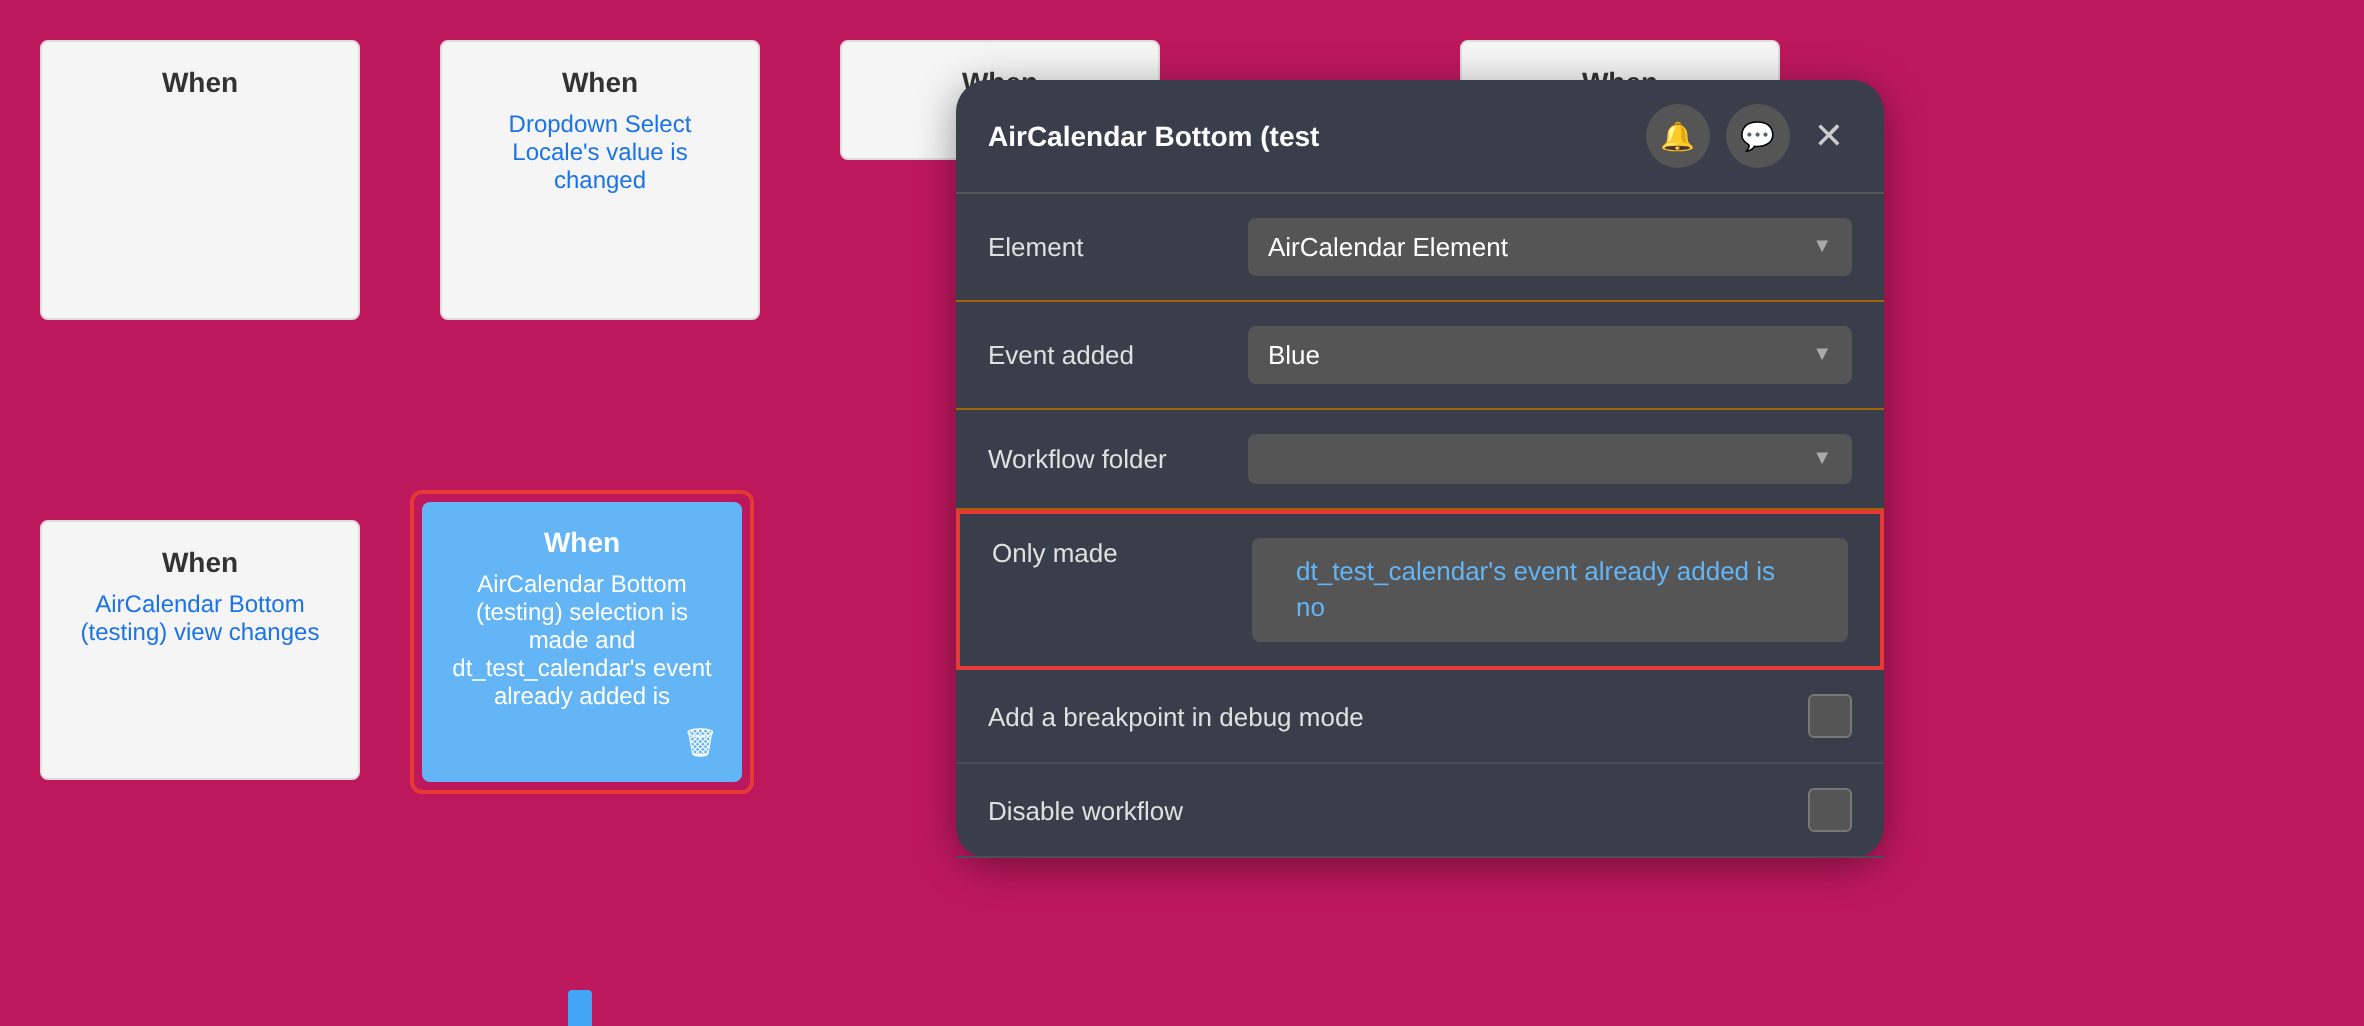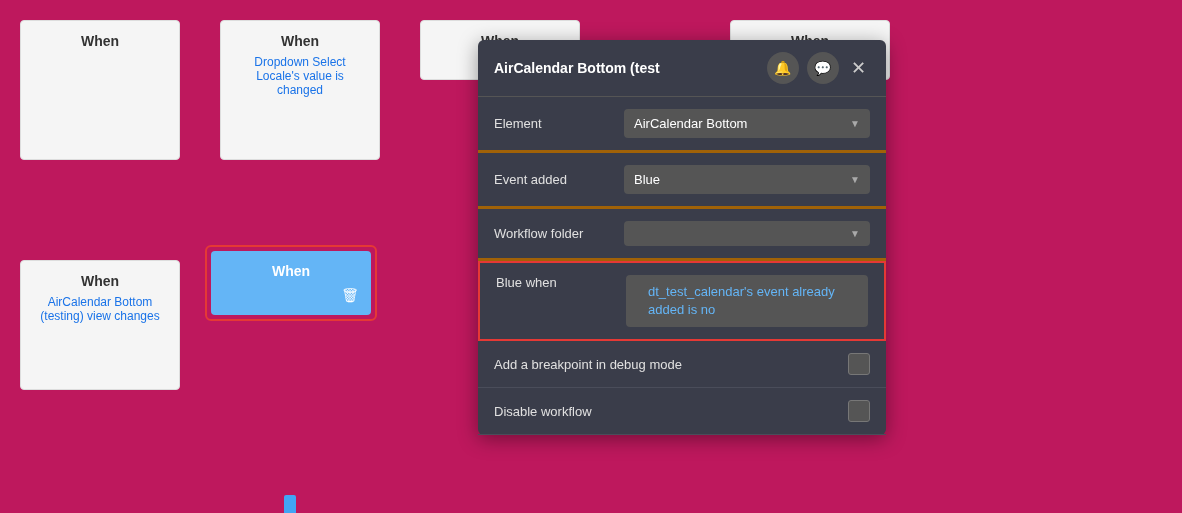--- a/index.html
+++ b/index.html
@@ -95,23 +95,23 @@
       height: 18px;
       background: #42a5f5;
       border-radius: 2px 2px 0 0;
     }
 
     
     .panel {
       position: absolute;
       top: 40px;
       left: 478px;
-      width: 408px;
+      width: 464px;
       background: #3a3d4a;
-      border-radius: 6px;
+      border-radius: 16px;
       box-shadow: 0 4px 20px rgba(0,0,0,0.4);
       overflow: visible;
       z-index: 10;
     }
     .panel-header {
       display: flex;
       align-items: center;
       justify-content: space-between;
       padding: 12px 16px;
       border-bottom: 1px solid #555;
@@ -146,21 +146,21 @@
       background: none;
       border: none;
       padding: 0 4px;
     }
 
     
     .panel-row {
       display: flex;
       align-items: center;
       padding: 12px 16px;
-      border-bottom: 3px solid #a16207;
+      border-bottom: 1px solid #a16207;
     }
     .panel-row-label {
       color: #e0e0e0;
       font-size: 13px;
       width: 130px;
       flex-shrink: 0;
     }
     .panel-select {
       flex: 1;
       background: #555;
@@ -244,20 +244,21 @@
   </div>
 
   <div class="card card-5">
     <div class="card-title">When</div>
     <div class="card-body">AirCalendar Bottom (testing) view changes</div>
   </div>
 
   <div class="card-active-wrapper">
     <div class="card-active">
       <div class="card-title">When</div>
+      <div class="card-body">AirCalendar Bottom (testing) selection is made and dt_test_calendar's event already added is</div>
       <div class="card-footer-icon">🗑</div>
     </div>
   </div>
 
   <div class="connector"></div>
 
   <div class="panel">
 
     <div class="panel-header">
       <div class="panel-title">AirCalendar Bottom (test</div>
@@ -270,21 +271,21 @@
         </button>
         <button class="panel-close">
           <span>✕</span>
         </button>
       </div>
     </div>
 
     <div class="panel-row">
       <div class="panel-row-label">Element</div>
       <div class="panel-select">
-        <span>AirCalendar Bottom</span>
+        <span>AirCalendar Element</span>
         <span class="chevron">▼</span>
       </div>
     </div>
 
     <div class="panel-row">
       <div class="panel-row-label">Event added</div>
       <div class="panel-select">
         <span>Blue</span>
         <span class="chevron">▼</span>
       </div>
@@ -292,21 +293,21 @@
 
     <div class="panel-row">
       <div class="panel-row-label">Workflow folder</div>
       <div class="panel-select">
         <span></span>
         <span class="chevron">▼</span>
       </div>
     </div>
 
     <div class="only-when-row">
-      <div class="panel-row-label">Blue when</div>
+      <div class="panel-row-label">Only made</div>
       <div class="only-when-value">dt_test_calendar's event already added is no</div>
     </div>
 
     <div class="checkbox-row">
       <div class="checkbox-label">Add a breakpoint in debug mode</div>
       <div class="checkbox-box"></div>
     </div>
 
     <div class="checkbox-row">
       <div class="checkbox-label">Disable workflow</div>

